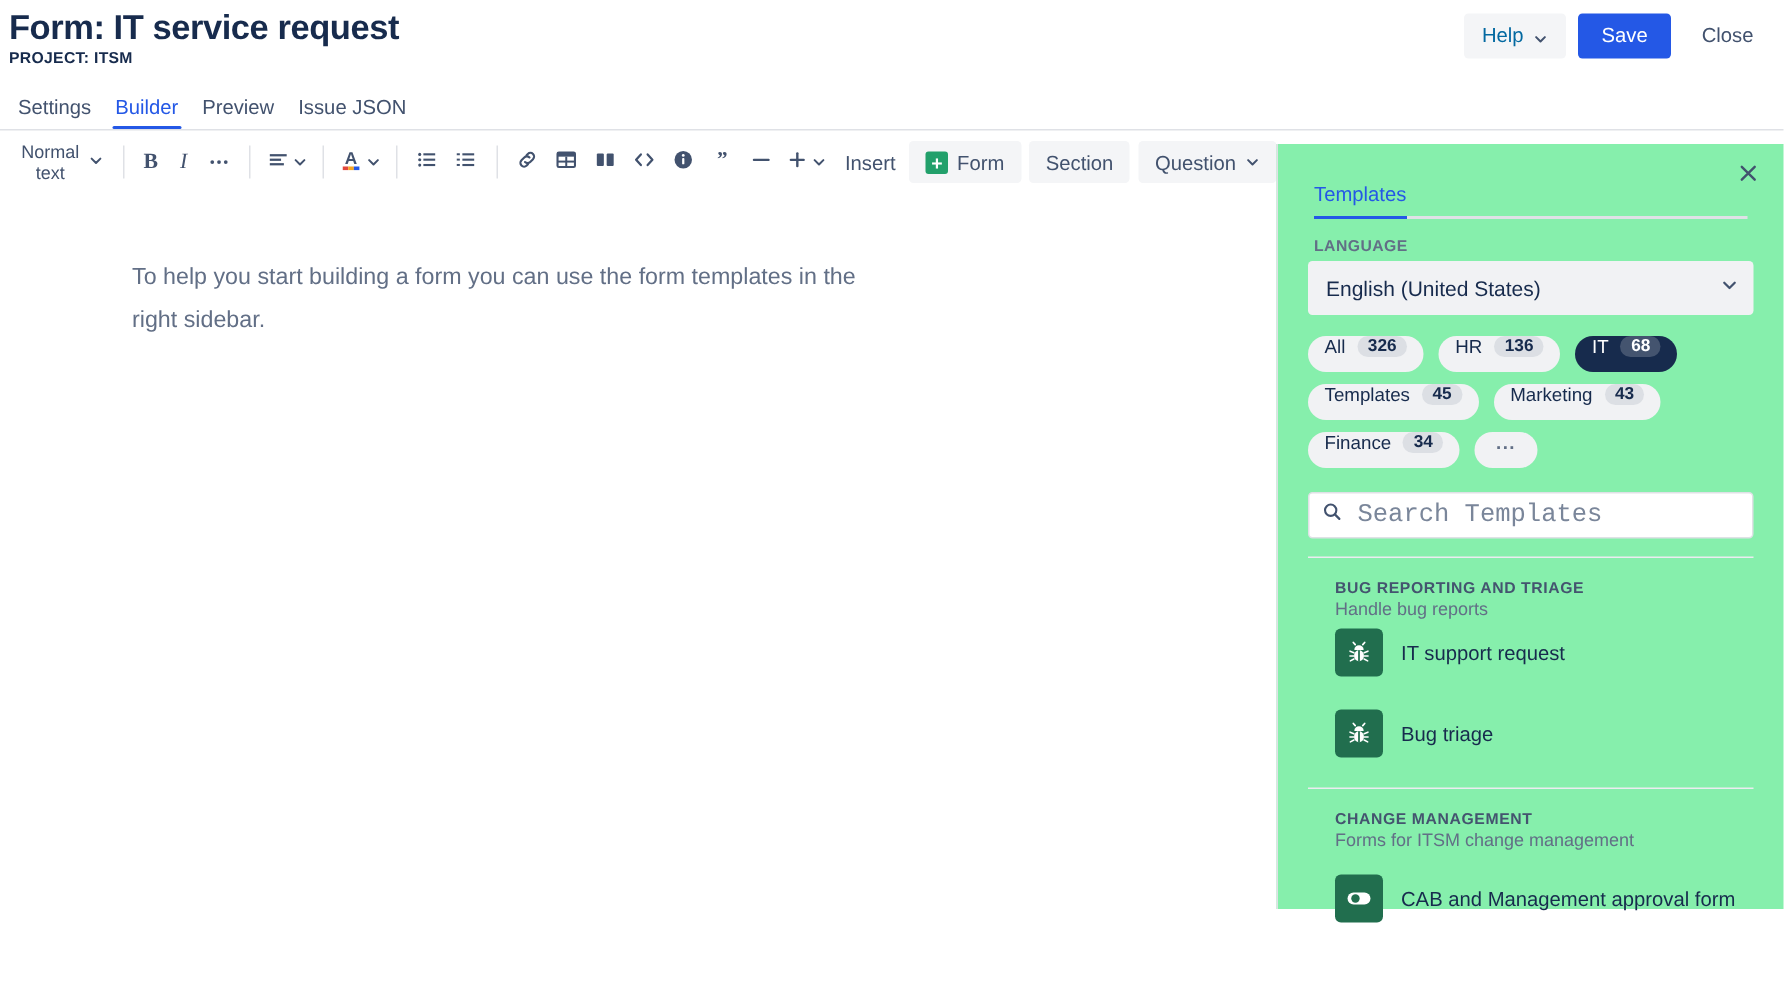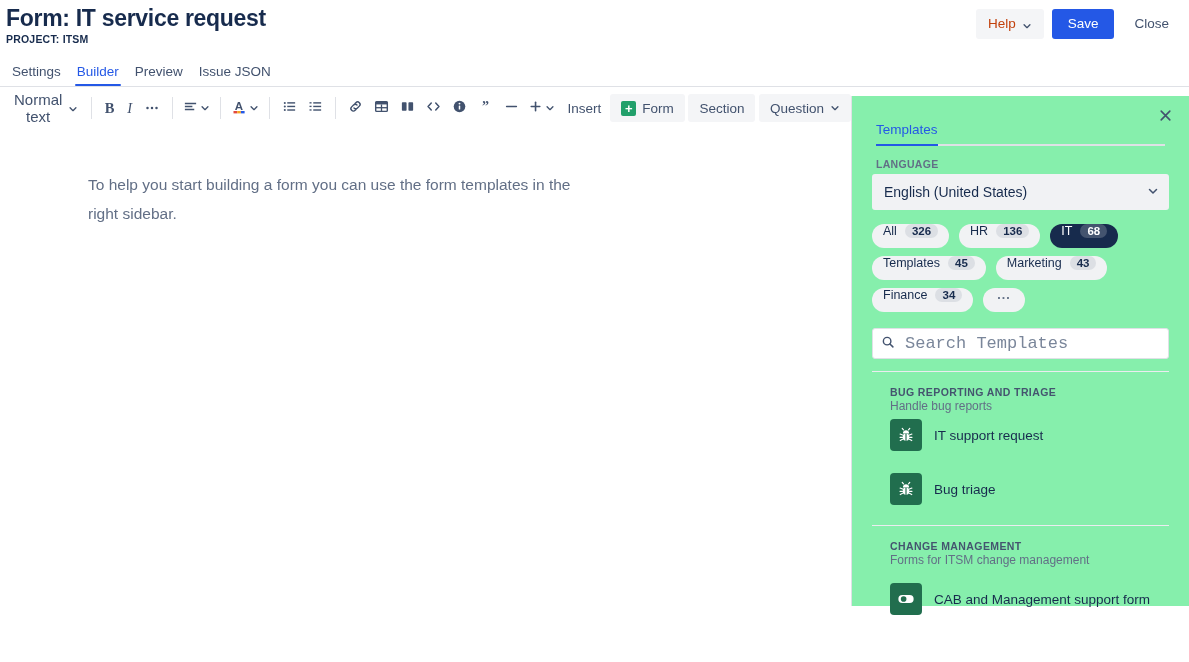--- a/index.html
+++ b/index.html
@@ -29,21 +29,21 @@
   .header-actions {
     position: absolute; right: 8px; top: 9px;
     display: flex; align-items: center; gap: 8px;
   }
   .btn {
     border: none; border-radius: 3px; cursor: pointer;
     font-family: "Liberation Sans", sans-serif;
     font-size: 13.5px; font-weight: 500;
     padding: 7px 12px; line-height: 16px;
   }
-  .btn-subtle { background: #F4F5F7; color: #c2410c; display: flex; align-items: center; gap: 6px; }
+  .btn-subtle { background: #F4F5F7; color: #0369a1; display: flex; align-items: center; gap: 6px; }
   .btn-primary { background: #2458E6; color: #ffffff; padding: 7px 16px; font-weight: 500; }
   .btn-plain { background: transparent; color: #42526E; }
   .chev { display: inline-block; width: 10px; height: 10px; }
 
   
   .tabbar {
     position: absolute; top: 58px; left: 0; width: 1189px; height: 29px;
     border-bottom: 1px solid #DFE1E6;
     display: flex; align-items: flex-end; padding-left: 4px;
   }
@@ -62,21 +62,21 @@
   .toolbar {
     position: absolute; top: 88px; left: 0; width: 851px; height: 40px;
     display: flex; align-items: center; padding-left: 6px; gap: 0;
   }
   .tb-item {
     display: flex; align-items: center; justify-content: center;
     height: 28px; border-radius: 3px; cursor: pointer;
     color: #42526E; background: transparent; border: none;
     font-family: "Liberation Sans", sans-serif;
   }
-  .tb-text { font-size: 15px; padding: 0 6px 0 8px; gap: 6px; justify-content: space-between; }
+  .tb-text { font-size: 12px; padding: 0 6px 0 8px; gap: 6px; justify-content: space-between; }
   .tb-icon { width: 26px; }
   .tb-icon-wide { width: 34px; gap: 2px; }
   .tb-sep { width: 1px; height: 22px; background: #DFE1E6; margin: 0 7px; }
   .tb-btn-grey {
     background: #F4F5F7; color: #42526E; font-size: 13.5px; font-weight: 500;
     padding: 0 11px; height: 28px; border-radius: 3px; cursor: pointer; border: none;
     display: flex; align-items: center; gap: 6px;
     font-family: "Liberation Sans", sans-serif;
   }
   .form-plus {
@@ -493,17 +493,17 @@
     <div class="tpl-group-title">CHANGE MANAGEMENT</div>
     <div class="tpl-group-sub">Forms for ITSM change management</div>
 
     <div class="tpl-item" style="margin-top:10px">
       <span class="tpl-icon">
         <svg width="20" height="20" viewBox="0 0 22 22">
           <rect x="2.6" y="6.6" width="16.8" height="8.8" rx="4.4" fill="#fff"></rect>
           <circle cx="8.4" cy="11" r="3.1" fill="#216E4E"></circle>
         </svg>
       </span>
-      <span class="tpl-name">CAB and Management support form</span>
+      <span class="tpl-name">CAB and Management approval form</span>
     </div>
   </div>
 
 </div>
 
 </body></html>

